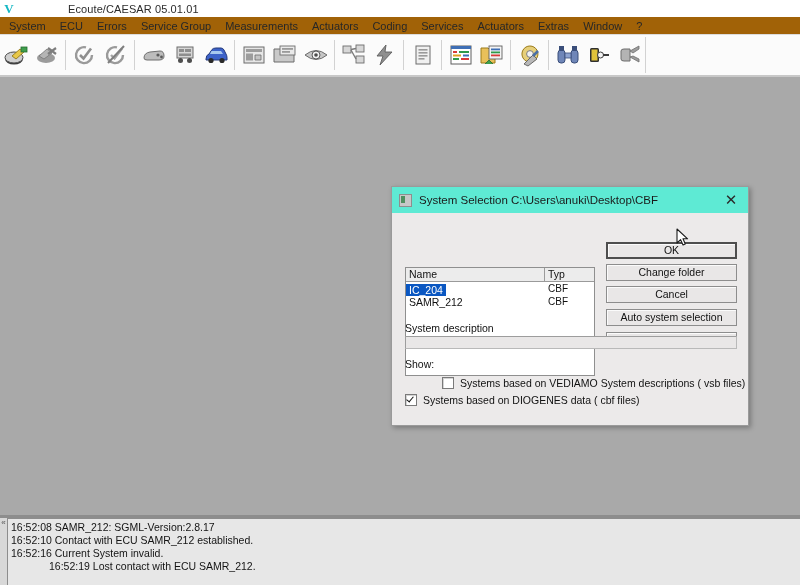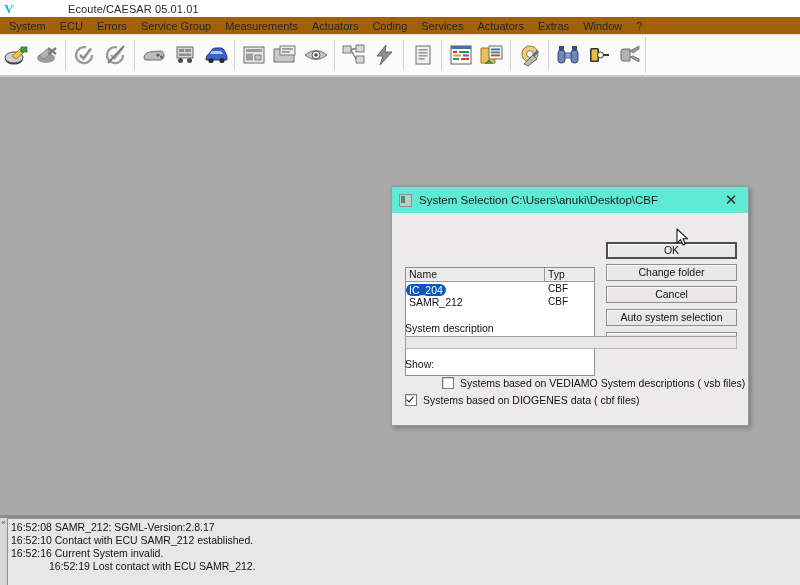--- a/index.html
+++ b/index.html
@@ -164,21 +164,21 @@
     flex: 1 1 auto;
     font-size: 10.5px; color: #111; padding-left: 3px;
     line-height: 13px;
   }
   .fl-row {
     display: flex; height: 13px; align-items: center;
   }
   .fl-name {
     width: 139px; box-sizing: border-box;
     font-size: 10.5px; color: #111; padding-left: 3px;
-    line-height: 12px; white-space: nowrap; border-radius: 6px;
+    line-height: 12px; white-space: nowrap;
   }
   .fl-row.selected .fl-name {
     background: #0a57c2; color: #ffffff;
     display: inline-block; width: auto; padding-right: 3px;
     margin-left: 0;
   }
   .fl-name-wrap { width: 139px; }
   .fl-typ {
     flex: 1 1 auto;
     font-size: 10px; color: #111; padding-left: 3px;

